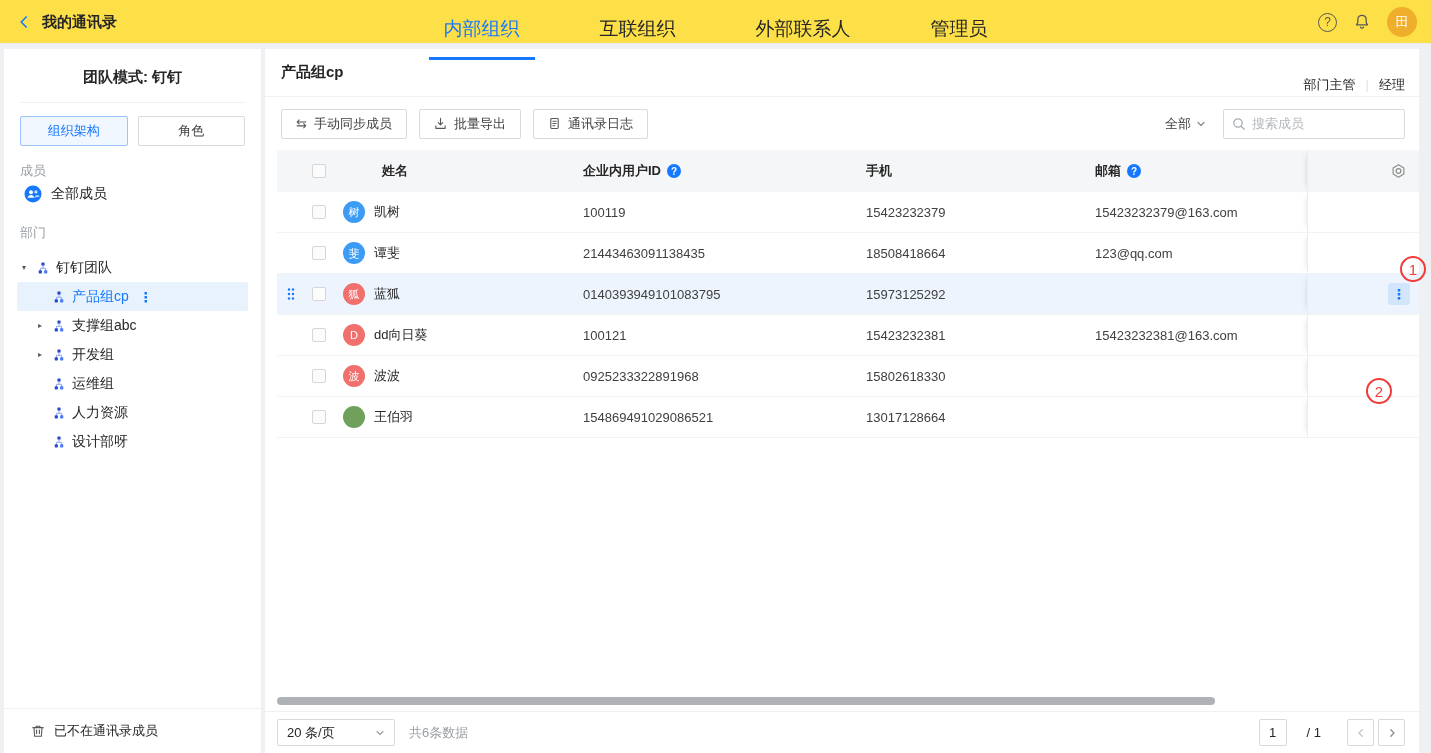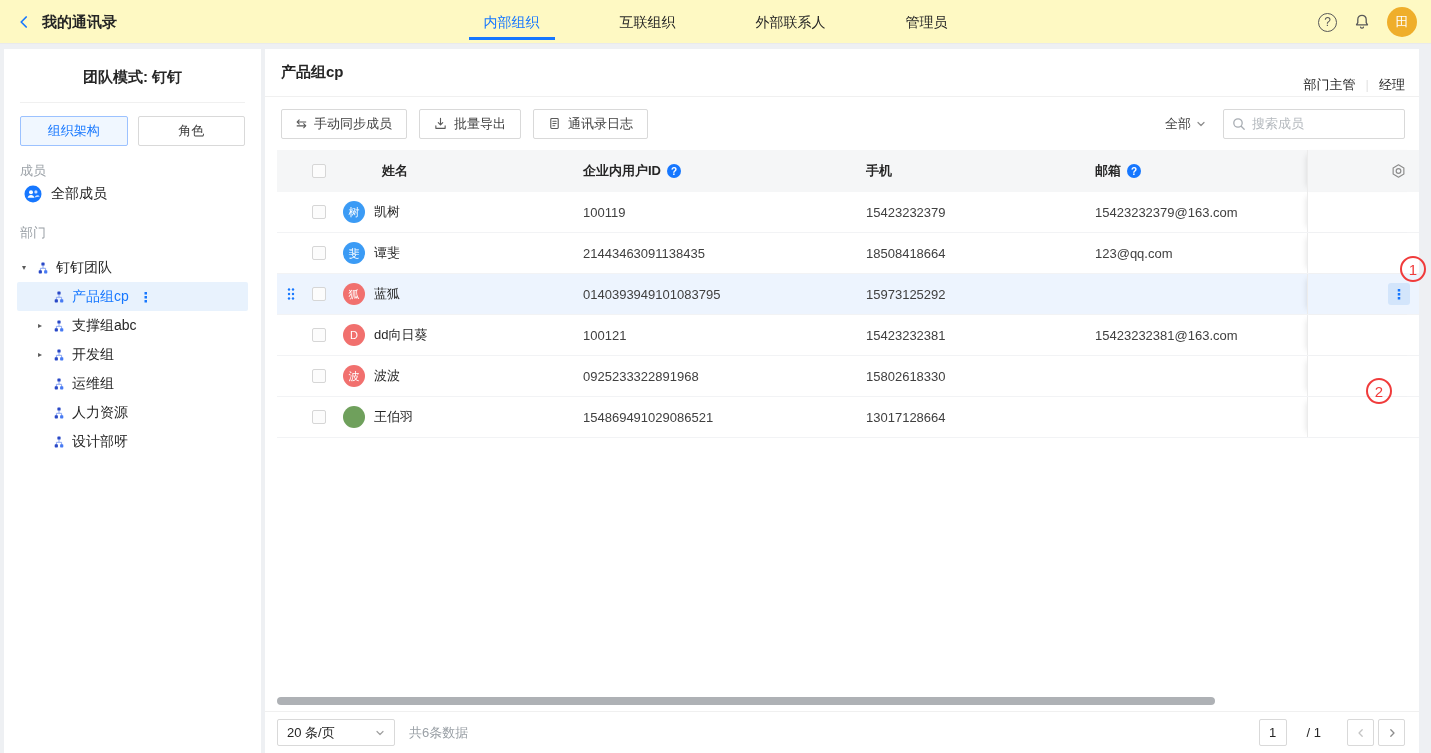--- a/index.html
+++ b/index.html
@@ -2,25 +2,25 @@
 <html><head>
 <meta charset="utf-8">
 <style>
   * { margin:0; padding:0; box-sizing:border-box; }
   html,body { width:1431px; height:753px; }
   body {
     font-family:"Liberation Sans","DejaVu Sans",sans-serif;
     background:#eef0f3; position:relative; overflow:hidden; color:#262626;
   }
   
-  .topbar { position:absolute; top:0; left:0; width:1431px; height:44px; background:#fef9c3; border-bottom:1px solid #e9eaec; z-index:10; }
+  .topbar { position:absolute; top:0; left:0; width:1431px; height:44px; background:#fde047; border-bottom:1px solid #e9eaec; z-index:10; }
   .topbar-left { position:absolute; left:16px; top:0; height:44px; display:flex; align-items:center; gap:10px; }
   .topbar-title { font-size:15px; font-weight:700; color:#262626; }
   .tabs { position:absolute; left:0; right:0; top:0; height:44px; display:flex; justify-content:center; gap:50px; }
-  .tab { height:40px; line-height:42px; font-size:14px; color:#262626; padding:1px 15px; cursor:pointer; }
+  .tab { height:60px; line-height:42px; font-size:19px; color:#262626; padding:8px 15px; cursor:pointer; }
   .tab.active { color:#1677ff; border-bottom:3px solid #1677ff; }
   .topbar-right { position:absolute; right:14px; top:0; height:44px; display:flex; align-items:center; gap:16px; }
   .icon-help { width:19px; height:19px; border:1.4px solid #595959; border-radius:50%; color:#595959; font-size:12px; display:flex; align-items:center; justify-content:center; cursor:pointer; }
   .avatar-top { width:30px; height:30px; border-radius:50%; background:#efae2b; color:#fff; font-size:13px; display:flex; align-items:center; justify-content:center; cursor:pointer; }
   
   .sidebar { position:absolute; left:4px; top:49px; width:257px; bottom:0; background:#fff; }
   .team-mode { text-align:center; font-size:15px; font-weight:700; padding:19px 16px 15px; }
   .sidebar-divider { border-bottom:1px solid #f0f0f0; margin:0 16px; }
   .view-toggle { display:flex; gap:10px; margin:13px 16px 0; }
   .toggle-btn { flex:1; height:30px; border:1px solid #d9d9d9; border-radius:2px; background:#fff; font-size:13px; color:#404040; display:flex; align-items:center; justify-content:center; cursor:pointer; }
@@ -216,20 +216,28 @@
       <span class="org-ic">
           <svg width="12" height="12" viewBox="0 0 12 12">
             <path d="M6 3v3M3.4 9V6.3h5.2V9" stroke="#8aa6f2" stroke-width="1" fill="none"></path>
             <rect x="4.4" y="0.4" width="3.2" height="3.2" rx="0.7" fill="#2948c7"></rect>
             <rect x="1.7" y="8.2" width="3.2" height="3.2" rx="0.7" fill="#2948c7"></rect>
             <rect x="7.1" y="8.2" width="3.2" height="3.2" rx="0.7" fill="#477af3"></rect>
           </svg>
         </span>
       <span>设计部呀</span>
     </div>
+  </div>
+  <div class="sidebar-footer">
+    <span style="line-height:0;">
+      <svg width="14" height="14" viewBox="0 0 14 14">
+          <path d="M1.8 3.6h10.4M5.1 3.6V2.2h3.8v1.4M3 3.6l.6 8.6h6.8l.6-8.6M5.6 6v3.6M8.4 6v3.6" fill="none" stroke="#595959" stroke-width="1.1" stroke-linecap="round" stroke-linejoin="round"></path>
+        </svg>
+    </span>
+    <span>已不在通讯录成员</span>
   </div>
 </aside>
 
 <section class="main">
   <div class="main-header">
     <div class="main-title">产品组cp</div>
     <div class="roles">
       <span class="role-link">部门主管</span>
       <span class="role-sep">|</span>
       <span class="role-link">经理</span>

